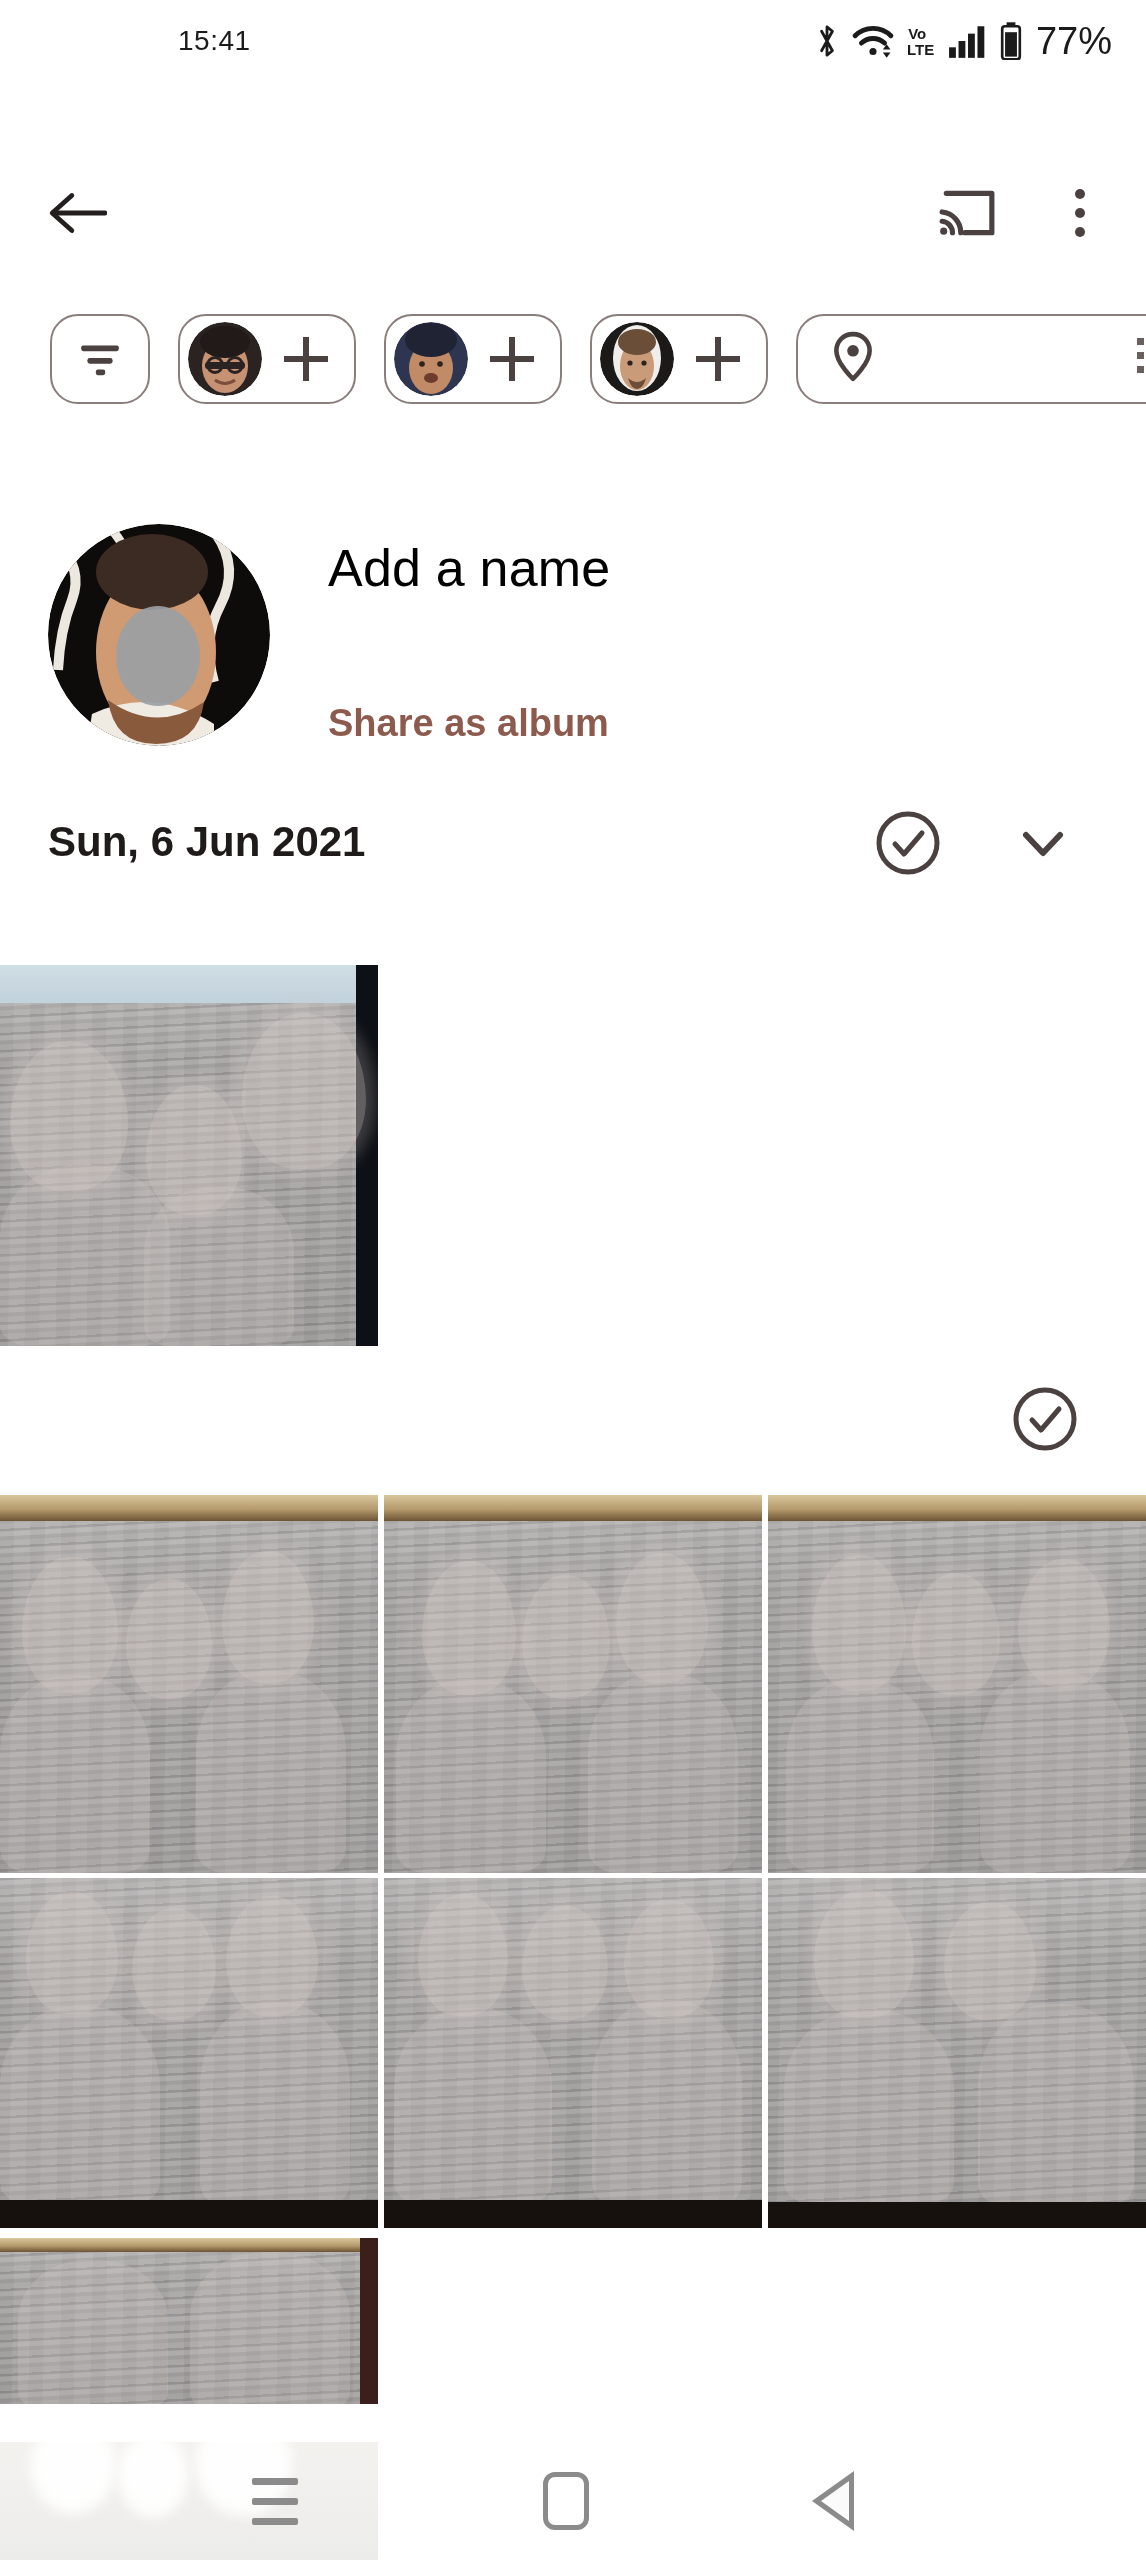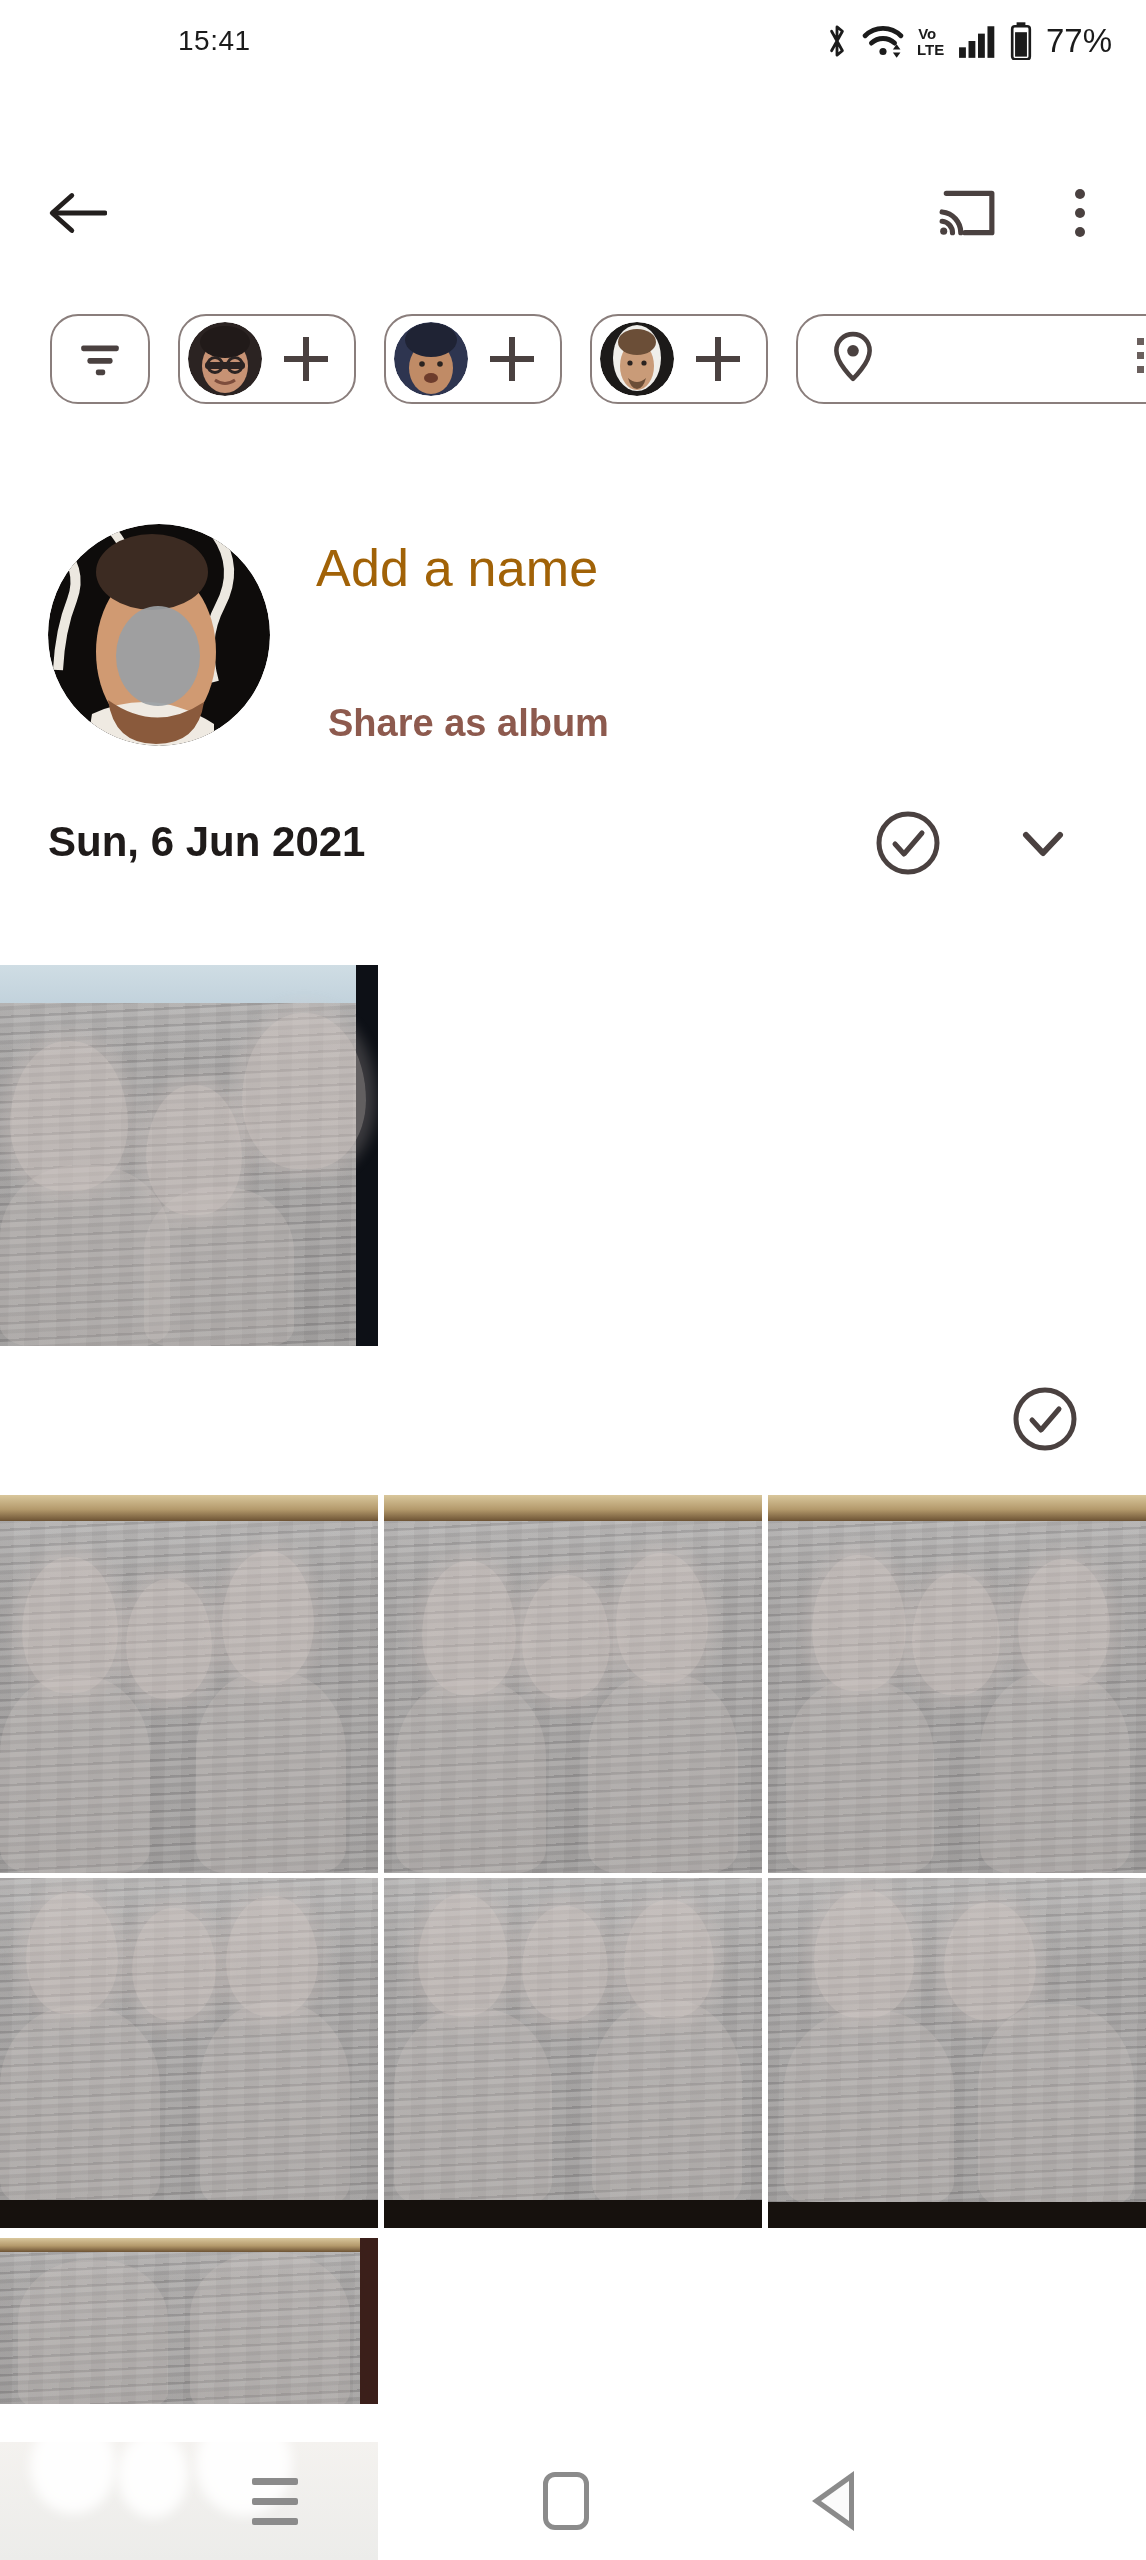--- a/index.html
+++ b/index.html
@@ -30,21 +30,21 @@
   }
   .status-icons {
     position: absolute;
     right: 34px;
     display: flex;
     align-items: center;
     gap: 12px;
   }
   .status-icons svg { display: block; }
   .battery-pct {
-    font-size: 33px;
+    font-size: 38px;
     color: #1b1b1b;
     margin-left: 2px;
   }
 
   
   .searchbar {
     position: absolute;
     top: 148px; left: 0;
     width: 1146px; height: 130px;
     display: flex;
@@ -157,23 +157,23 @@
   }
   .addname-avatar {
     position: absolute;
     left: 48px; top: 12px;
     width: 222px; height: 222px;
     border-radius: 50%;
     overflow: hidden;
   }
   .addname-title {
     position: absolute;
-    left: 316px; top: 26px;
+    left: 328px; top: 26px;
     font-size: 52px;
-    color: #a16207;
+    color: #000000;
     letter-spacing: 0.2px;
   }
   .addname-sub {
     position: absolute;
     left: 328px; top: 110px;
     font-size: 35px;
     color: #5a5250;
   }
   .addname-share {
     position: absolute;

